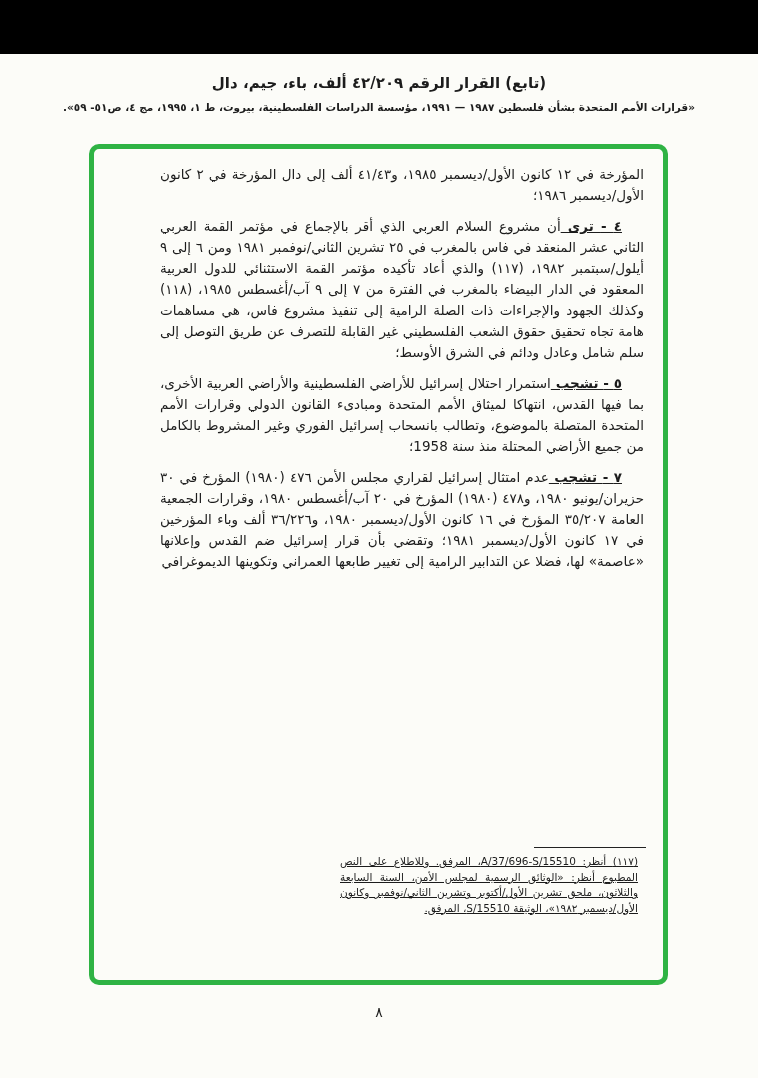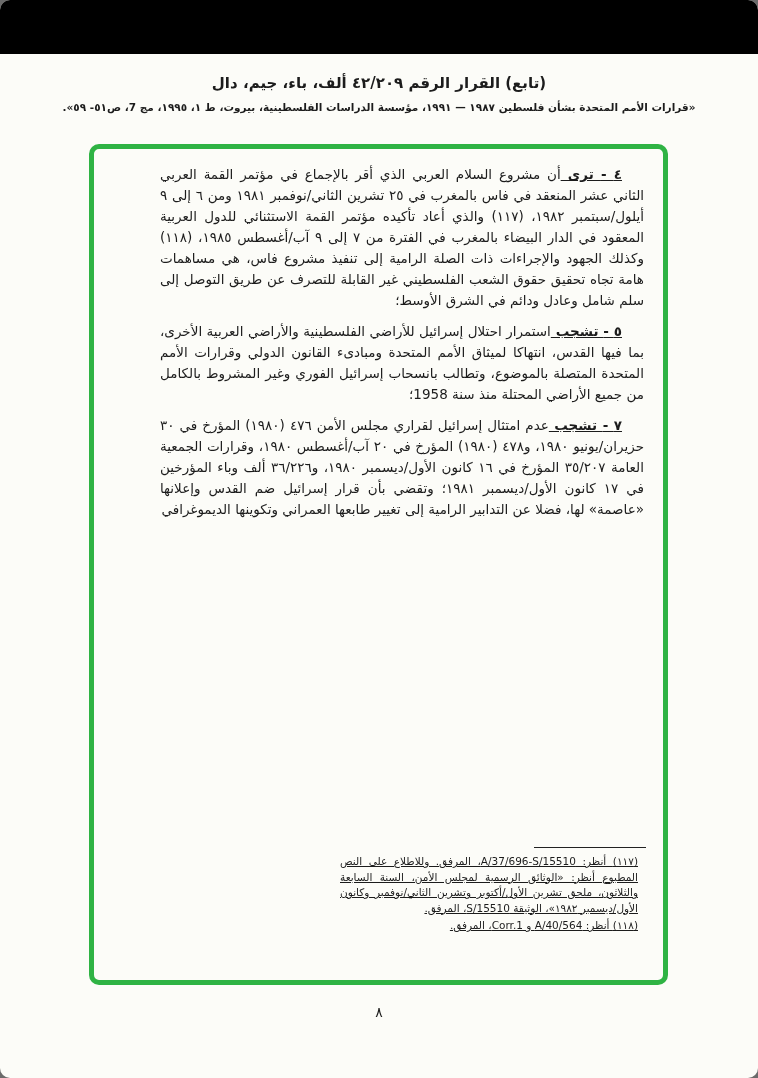--- a/index.html
+++ b/index.html
@@ -7,21 +7,20 @@
     background: #6b6b6b;
     font-family: "DejaVu Sans", sans-serif;
   }
   .canvas {
     position: relative;
     width: 758px;
     height: 1078px;
     margin: 0 auto;
     background: var(--page_bg, #fcfcf8);
     overflow: hidden;
-    border-radius: 10px;
   }
   .topbar {
     position: absolute;
     top: 0; left: 0;
     width: 100%; height: 54px;
     background: var(--top_bar, #000);
   }
   .header-title {
     position: absolute;
     top: 74px; left: 0;
@@ -96,26 +95,29 @@
 </style>
 </head>
 <body>
 
 <div class="canvas">
 
   <div class="topbar"></div>
 
   <div class="header-title">(تابع) القرار الرقم ٤٢/٢٠٩ ألف، باء، جيم، دال</div>
 
-  <div class="header-source">«قرارات الأمم المتحدة بشأن فلسطين ١٩٨٧ — ١٩٩١، مؤسسة الدراسات الفلسطينية، بيروت، ط ١، ١٩٩٥، مج 7، ص٥١- ٥٩».</div>
+  <div class="header-source">«قرارات الأمم المتحدة بشأن فلسطين ١٩٨٧ — ١٩٩١، مؤسسة الدراسات الفلسطينية، بيروت، ط ١، ١٩٩٥، مج ٤، ص٥١- ٥٩».</div>
 
   <div class="greenbox"></div>
 
   <div class="bodytext">
 
+    <p class="para">
+      <span>المؤرخة في ١٢ كانون الأول/ديسمبر ١٩٨٥، و٤١/٤٣ ألف إلى دال المؤرخة في ٢ كانون الأول/ديسمبر ١٩٨٦؛</span>
+    </p>
 
     <p class="para numbered">
       <span class="pnum">٤ -</span><span class="plead"> ترى </span><span>أن مشروع السلام العربي الذي أقر بالإجماع في مؤتمر القمة العربي الثاني عشر المنعقد في فاس بالمغرب في ٢٥ تشرين الثاني/نوفمبر ١٩٨١ ومن ٦ إلى ٩ أيلول/سبتمبر ١٩٨٢، (١١٧) والذي أعاد تأكيده مؤتمر القمة الاستثنائي للدول العربية المعقود في الدار البيضاء بالمغرب في الفترة من ٧ إلى ٩ آب/أغسطس ١٩٨٥، (١١٨) وكذلك الجهود والإجراءات ذات الصلة الرامية إلى تنفيذ مشروع فاس، هي مساهمات هامة تجاه تحقيق حقوق الشعب الفلسطيني غير القابلة للتصرف عن طريق التوصل إلى سلم شامل وعادل ودائم في الشرق الأوسط؛</span>
     </p>
 
     <p class="para numbered">
       <span class="pnum">٥ -</span><span class="plead"> تشجب </span><span>استمرار احتلال إسرائيل للأراضي الفلسطينية والأراضي العربية الأخرى، بما فيها القدس، انتهاكا لميثاق الأمم المتحدة ومبادىء القانون الدولي وقرارات الأمم المتحدة المتصلة بالموضوع، وتطالب بانسحاب إسرائيل الفوري وغير المشروط بالكامل من جميع الأراضي المحتلة منذ سنة 1958؛</span>
     </p>
 
 
@@ -124,20 +126,17 @@
     </p>
 
   </div>
 
   <div class="fnrule"></div>
 
   <div class="footnotes">
     <p class="fn">
       <span class="fnlabel">(١١٧)</span><span> أنظر: A/37/696-S/15510، المرفق. وللاطلاع على النص المطبوع أنظر: «الوثائق الرسمية لمجلس الأمن، السنة السابعة والثلاثون، ملحق تشرين الأول/أكتوبر وتشرين الثاني/نوفمبر وكانون الأول/ديسمبر ١٩٨٢»، الوثيقة S/15510، المرفق.</span>
     </p>
-    <p class="fn">
-      <span class="fnlabel">(١١٨)</span><span> أنظر: A/40/564 و Corr.1، المرفق.</span>
-    </p>
   </div>
 
   <div class="pagenum">٨</div>
 
 </div>
 
 </body></html>

